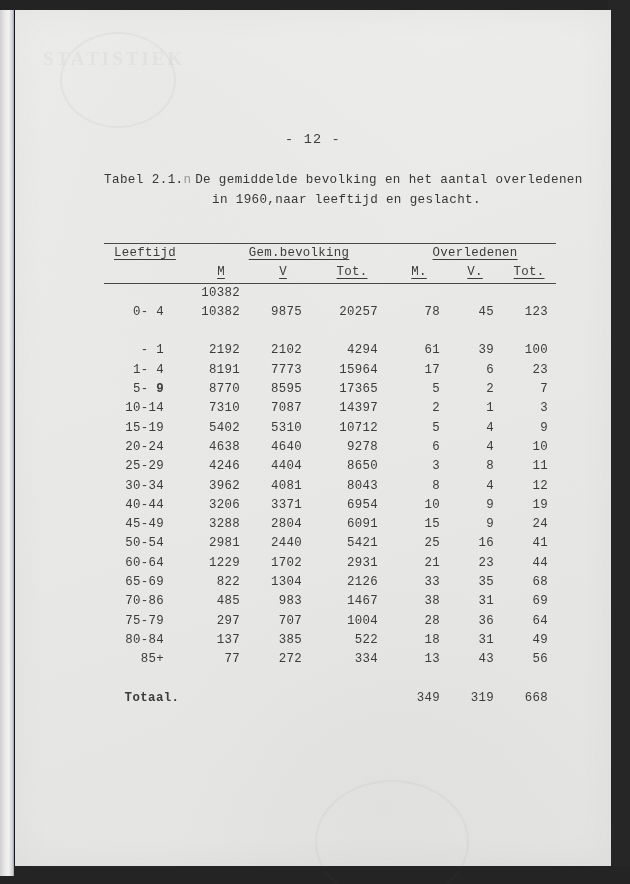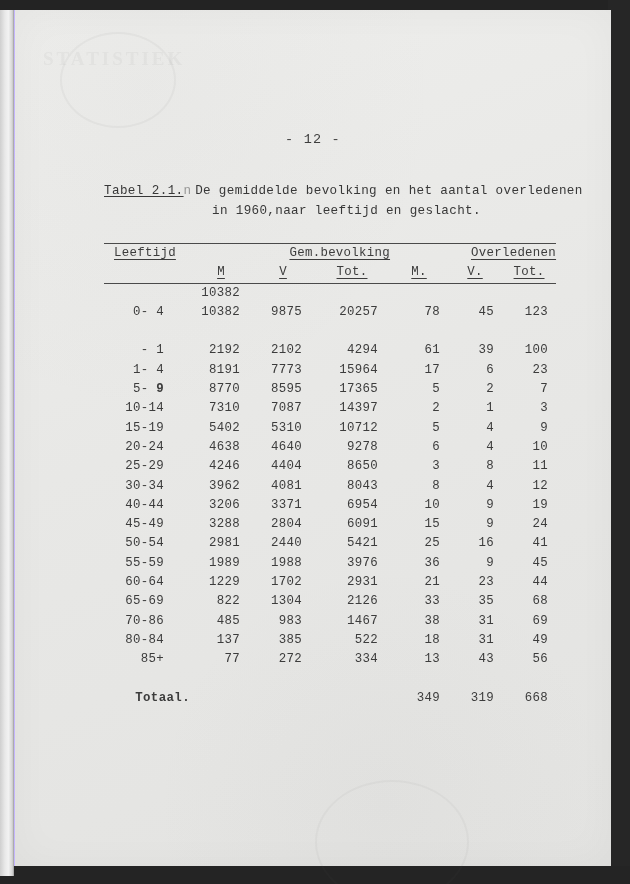--- a/index.html
+++ b/index.html
@@ -12,21 +12,21 @@
     height: 884px;
     overflow: hidden;
     font-family: "Liberation Mono", "DejaVu Sans Mono", monospace;
   }
 
   
   #scan-frame {
     position: relative;
     width: 630px;
     height: 884px;
-    background: #c4b5fd;
+    background: #0f172a;
   }
 
   
   #top-bar {
     position: absolute;
     left: 0; top: 0;
     width: 630px; height: 10px;
     background: #232323;
   }
   #right-bar {
@@ -120,24 +120,22 @@
     font-size: 12.6px;
     line-height: 20px;
     color: #383838;
   }
   #title-line1 {
     display: flex;
     align-items: baseline;
     white-space: nowrap;
   }
   #table-label {
-    text-decoration: underline;
     text-underline-offset: 2px;
     letter-spacing: 0.4px;
-    margin-top: 11px;
   }
   #label-smudge {
     display: inline-block;
     width: 9px;
     color: rgba(70,70,70,0.5);
     text-align: center;
   }
   #title-text1 { letter-spacing: 0.35px; margin-left: 4px; }
   #title-line2 {
     margin-left: 108px;
@@ -190,21 +188,21 @@
   }
   .hdr-sub td {
     line-height: 21px;
     letter-spacing: 0.3px;
   }
   .u {
     text-decoration: underline;
     text-underline-offset: 2.5px;
   }
   .align-c { text-align: center; }
-  .align-l { text-align: right; }
+  .align-l { text-align: center; }
 
   .hdr-group-pop { padding-left: 18px !important; }
   .hdr-group-dead { padding-left: 4px !important; }
 
   .num { text-align: right; padding-right: 12px !important; letter-spacing: 0.3px; }
   .num-d { text-align: right; padding-right: 8px !important; letter-spacing: 0.3px; }
   .agecell { text-align: right; padding-right: 26px !important; letter-spacing: 0.3px; }
   .agecell-l { text-align: left; padding-left: 10px !important; letter-spacing: 0.3px; }
 
   .spacer-row td { line-height: 13px; font-size: 1px; }
@@ -423,29 +421,20 @@
               <tr>
                 <td class="agecell">50-54</td>
                 <td class="num">2981</td>
                 <td class="num">2440</td>
                 <td class="num">5421</td>
                 <td class="num-d">25</td>
                 <td class="num-d">16</td>
                 <td class="num-d">41</td>
               </tr>
               <tr>
-                <td class="agecell">55-59</td>
-                <td class="num">1989</td>
-                <td class="num">1988</td>
-                <td class="num">3976</td>
-                <td class="num-d">36</td>
-                <td class="num-d">9</td>
-                <td class="num-d">45</td>
-              </tr>
-              <tr>
                 <td class="agecell">60-64</td>
                 <td class="num">1229</td>
                 <td class="num">1702</td>
                 <td class="num">2931</td>
                 <td class="num-d">21</td>
                 <td class="num-d">23</td>
                 <td class="num-d">44</td>
               </tr>
               <tr>
                 <td class="agecell">65-69</td>
@@ -459,20 +448,29 @@
               <tr>
                 <td class="agecell">70-86</td>
                 <td class="num">485</td>
                 <td class="num">983</td>
                 <td class="num">1467</td>
                 <td class="num-d">38</td>
                 <td class="num-d">31</td>
                 <td class="num-d">69</td>
               </tr>
               <tr>
+                <td class="agecell">75-79</td>
+                <td class="num">297</td>
+                <td class="num">707</td>
+                <td class="num">1004</td>
+                <td class="num-d">28</td>
+                <td class="num-d">36</td>
+                <td class="num-d">64</td>
+              </tr>
+              <tr>
                 <td class="agecell">80-84</td>
                 <td class="num">137</td>
                 <td class="num">385</td>
                 <td class="num">522</td>
                 <td class="num-d">18</td>
                 <td class="num-d">31</td>
                 <td class="num-d">49</td>
               </tr>
               <tr>
                 <td class="agecell">85+</td>

